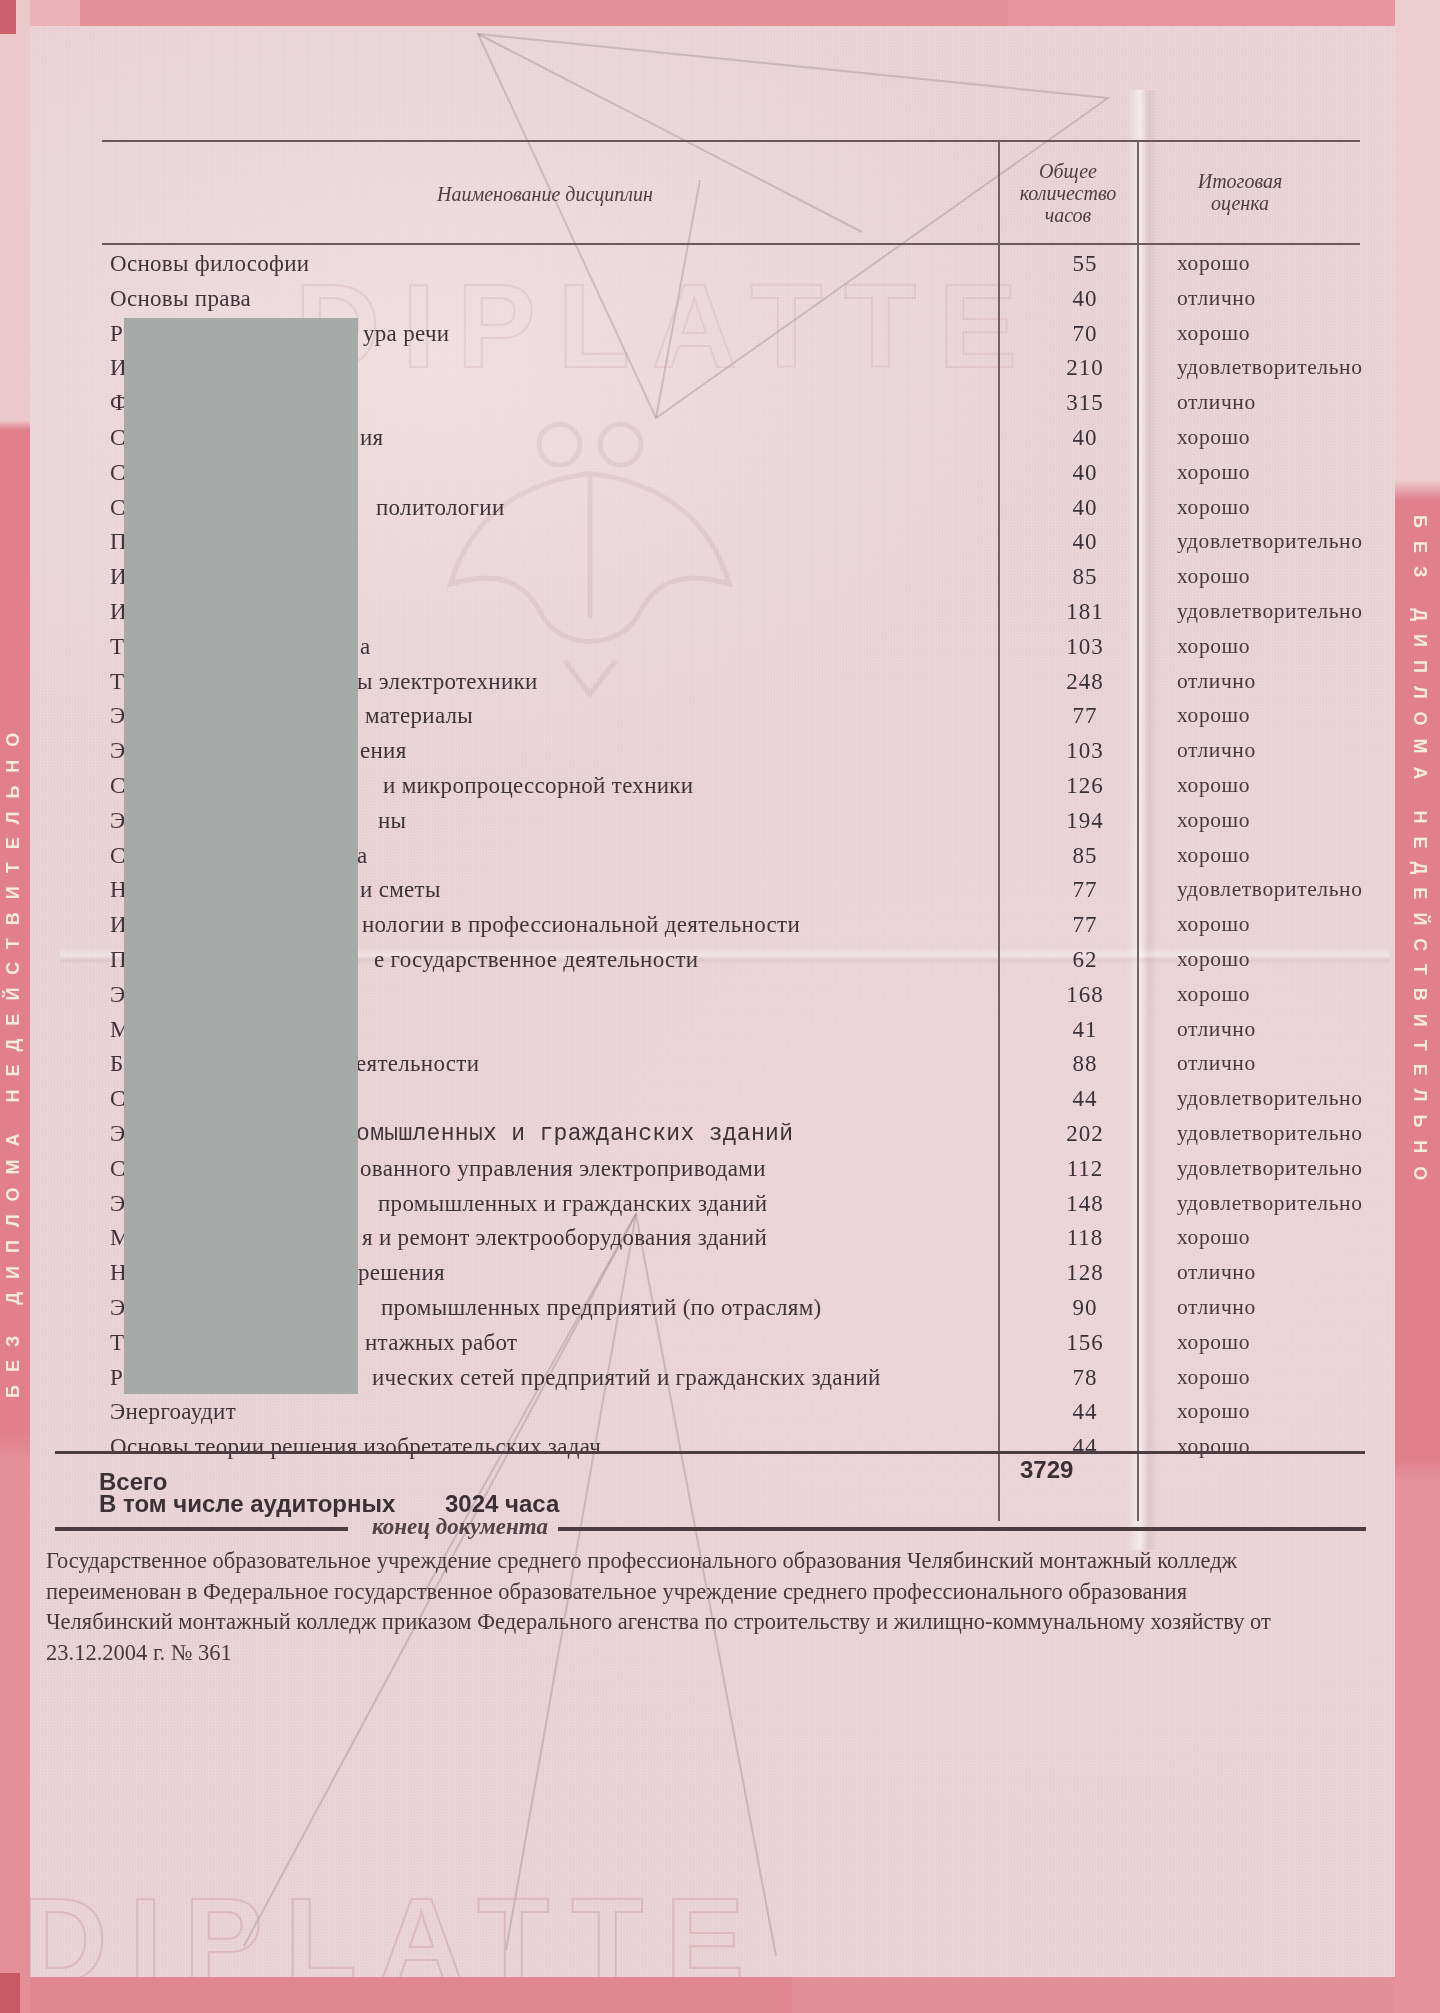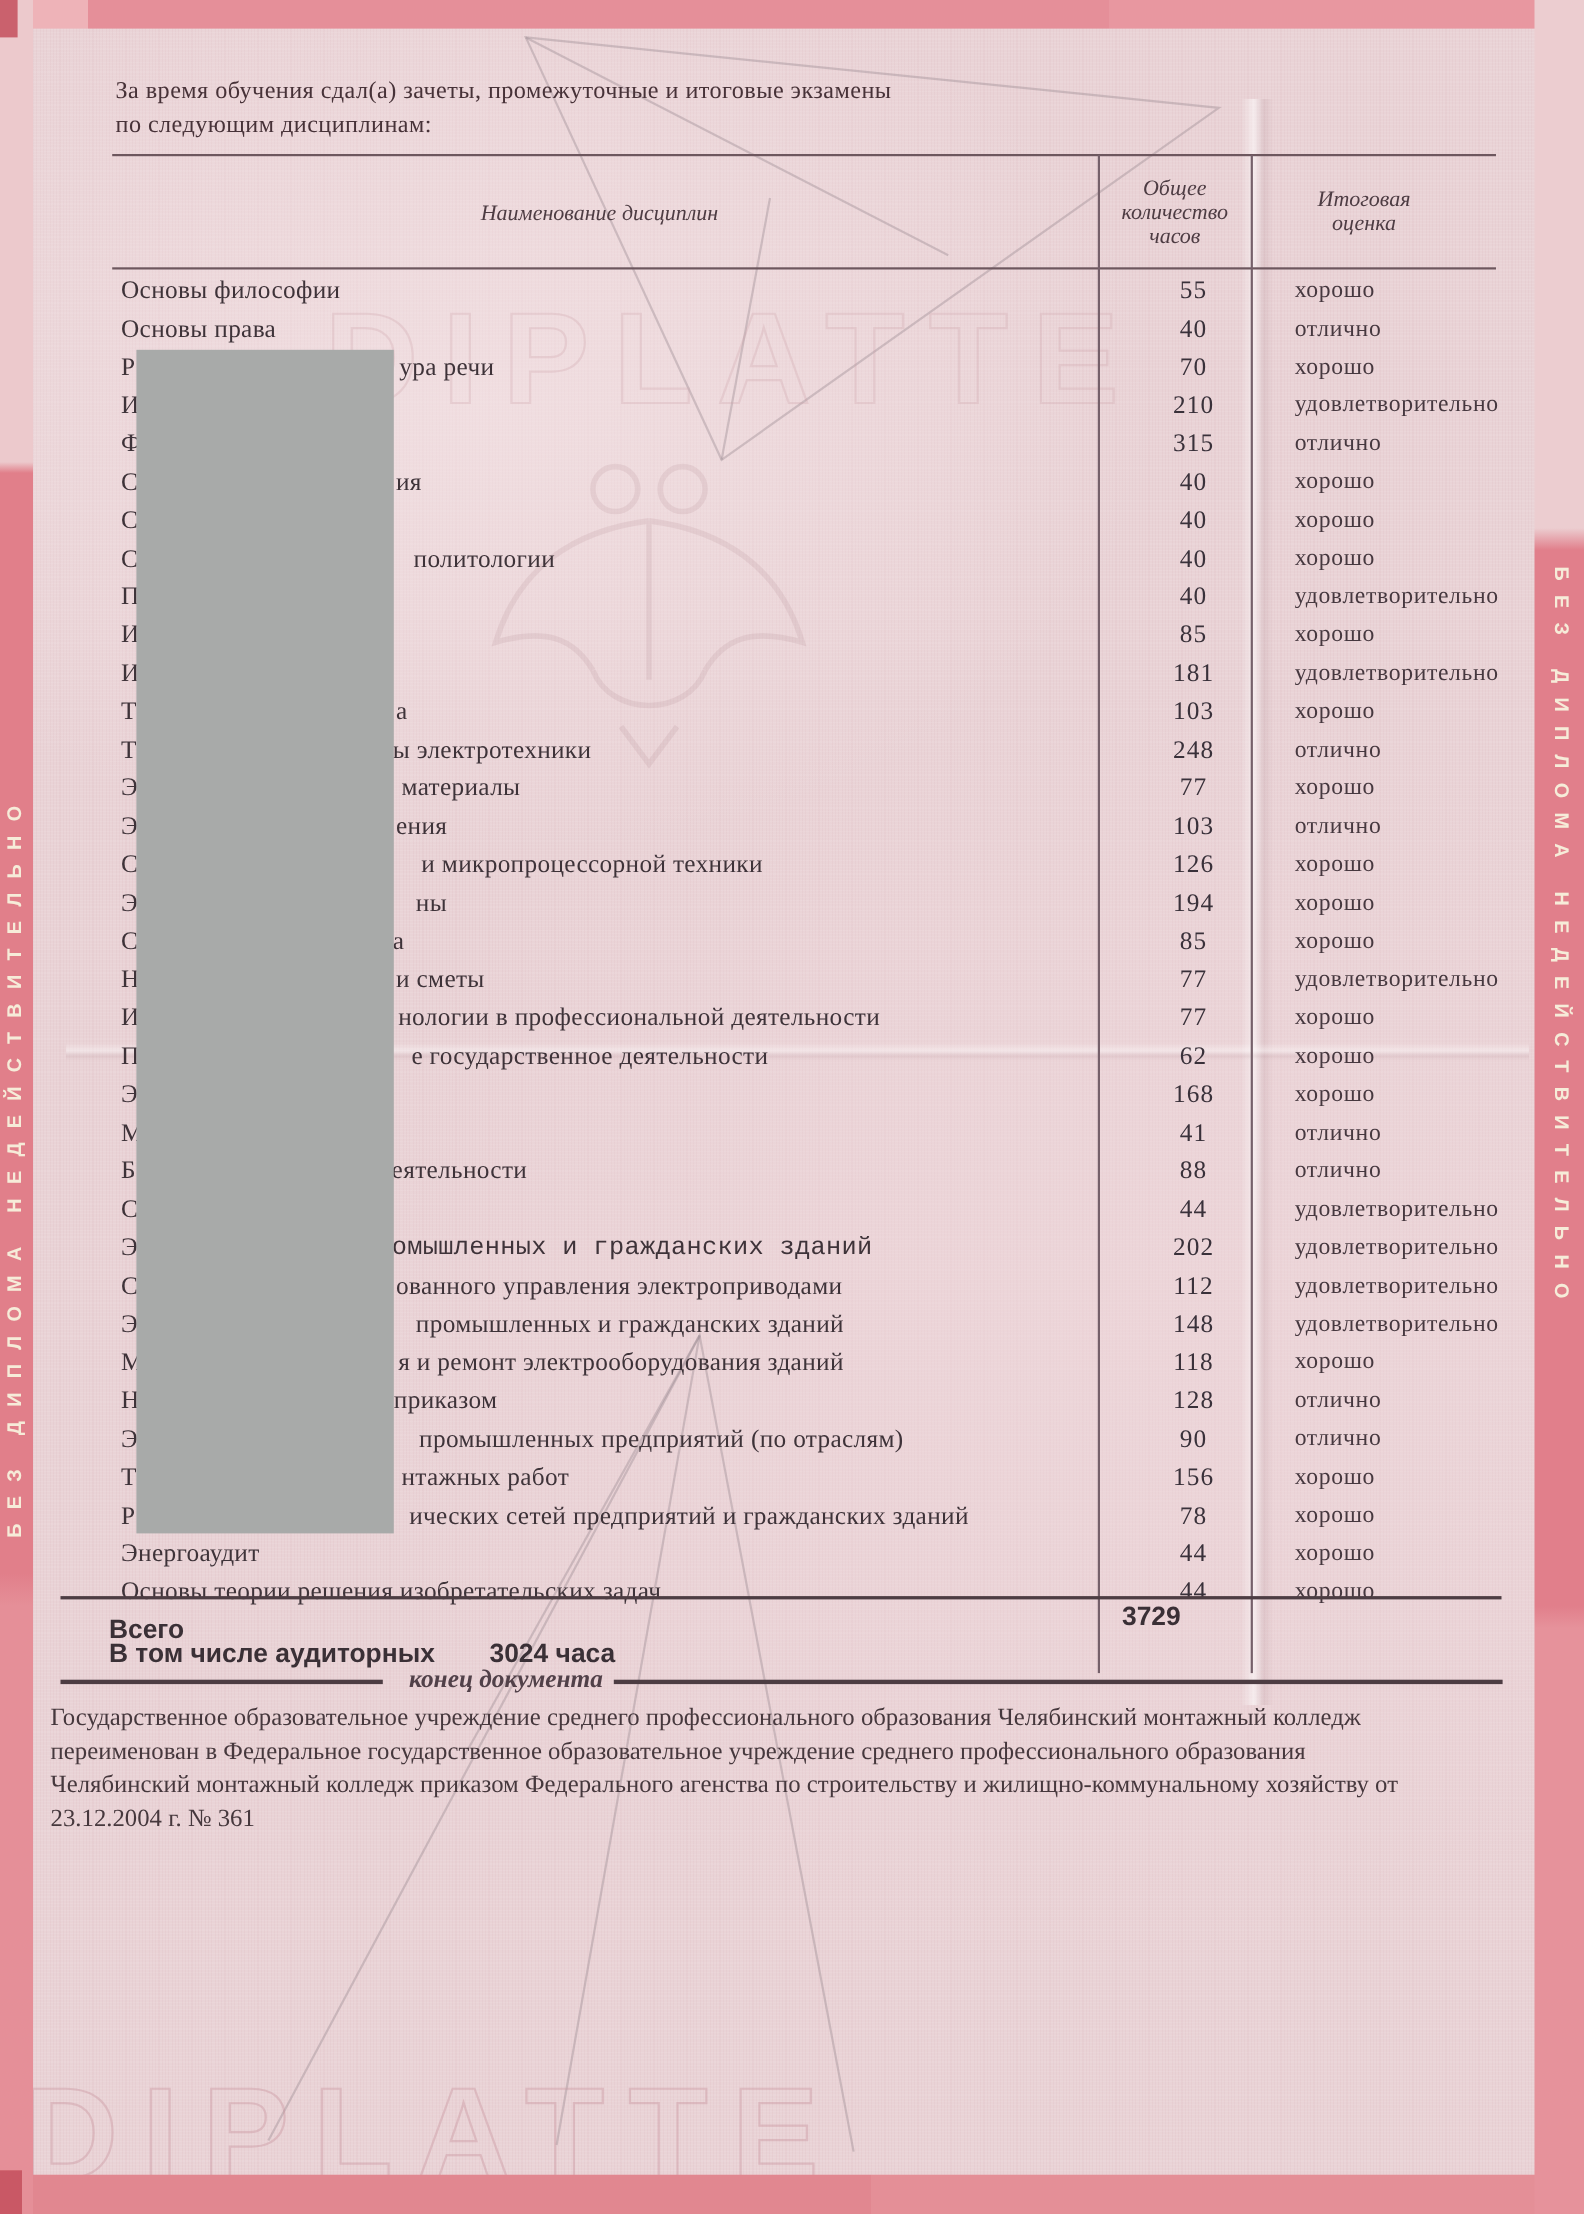--- a/index.html
+++ b/index.html
@@ -115,24 +115,20 @@
 
   <div class="band band-top"></div>
   <div class="band band-bottom"></div>
   <div class="band band-left"></div>
   <div class="band band-right"></div>
   <div class="corner corner-tl"></div>
   <div class="corner corner-bl"></div>
   <div class="vtext vtext-left">БЕЗ ДИПЛОМА НЕДЕЙСТВИТЕЛЬНО</div>
   <div class="vtext vtext-right">БЕЗ ДИПЛОМА НЕДЕЙСТВИТЕЛЬНО</div>
 
-  <div class="intro">
-    <span>За время обучения сдал(а) зачеты, промежуточные и итоговые экзамены</span><br>
-    <span>по следующим дисциплинам:</span>
-  </div>
 
   <div class="hline rule-top"></div>
   <div class="hline rule-underhead"></div>
   <div class="vline vl1"></div>
   <div class="vline vl2"></div>
   <div class="th th-name">Наименование дисциплин</div>
   <div class="th th-hours">Общее<br>количество<br>часов</div>
   <div class="th th-grade">Итоговая<br>оценка</div>
 
   <div id="rows-layer">
@@ -294,21 +290,21 @@
         <span class="grd">удовлетворительно</span>
       </div>
       <div class="trow" style="top: 1225px;">
         <span class="pre">М</span>
         <span class="suf" style="left: 362px;">я  и ремонт электрооборудования  зданий</span>
         <span class="hrs">118</span>
         <span class="grd">хорошо</span>
       </div>
       <div class="trow" style="top: 1260px;">
         <span class="pre">Н</span>
-        <span class="suf" style="left: 358px;">приказом</span>
+        <span class="suf" style="left: 358px;">решения</span>
         <span class="hrs">128</span>
         <span class="grd">отлично</span>
       </div>
       <div class="trow" style="top: 1295px;">
         <span class="pre">Э</span>
         <span class="suf" style="left: 381px;">промышленных предприятий (по отраслям)</span>
         <span class="hrs">90</span>
         <span class="grd">отлично</span>
       </div>
       <div class="trow" style="top: 1330px;">

